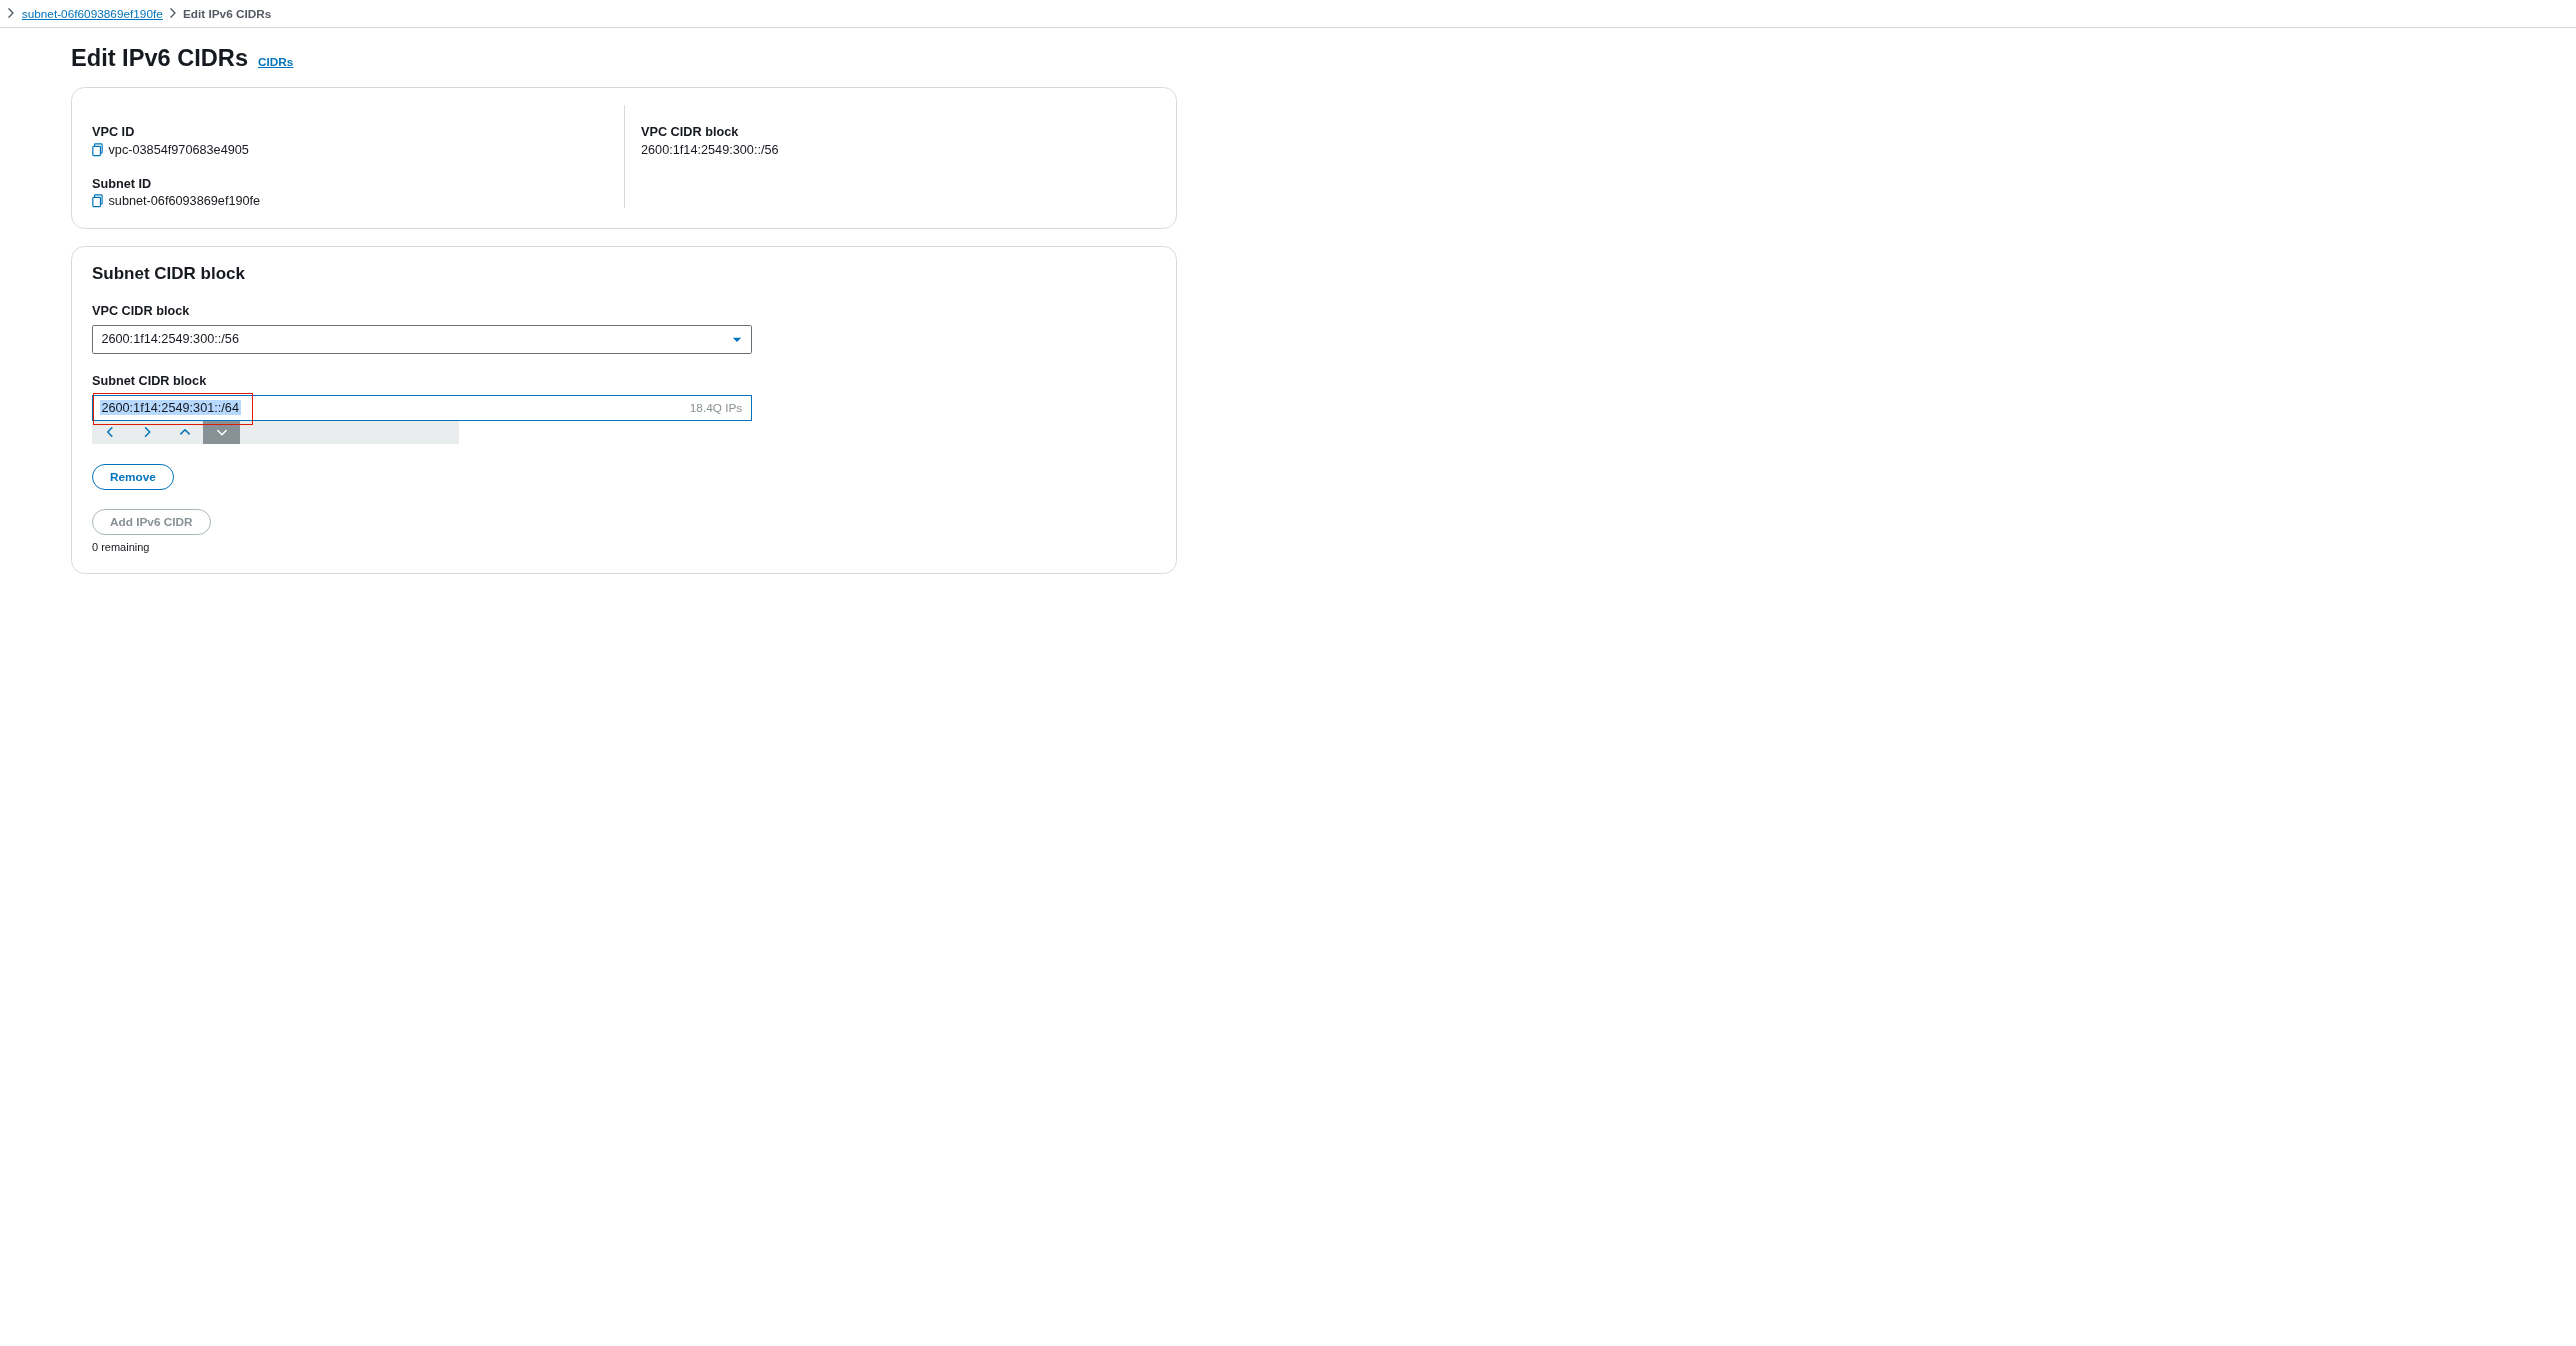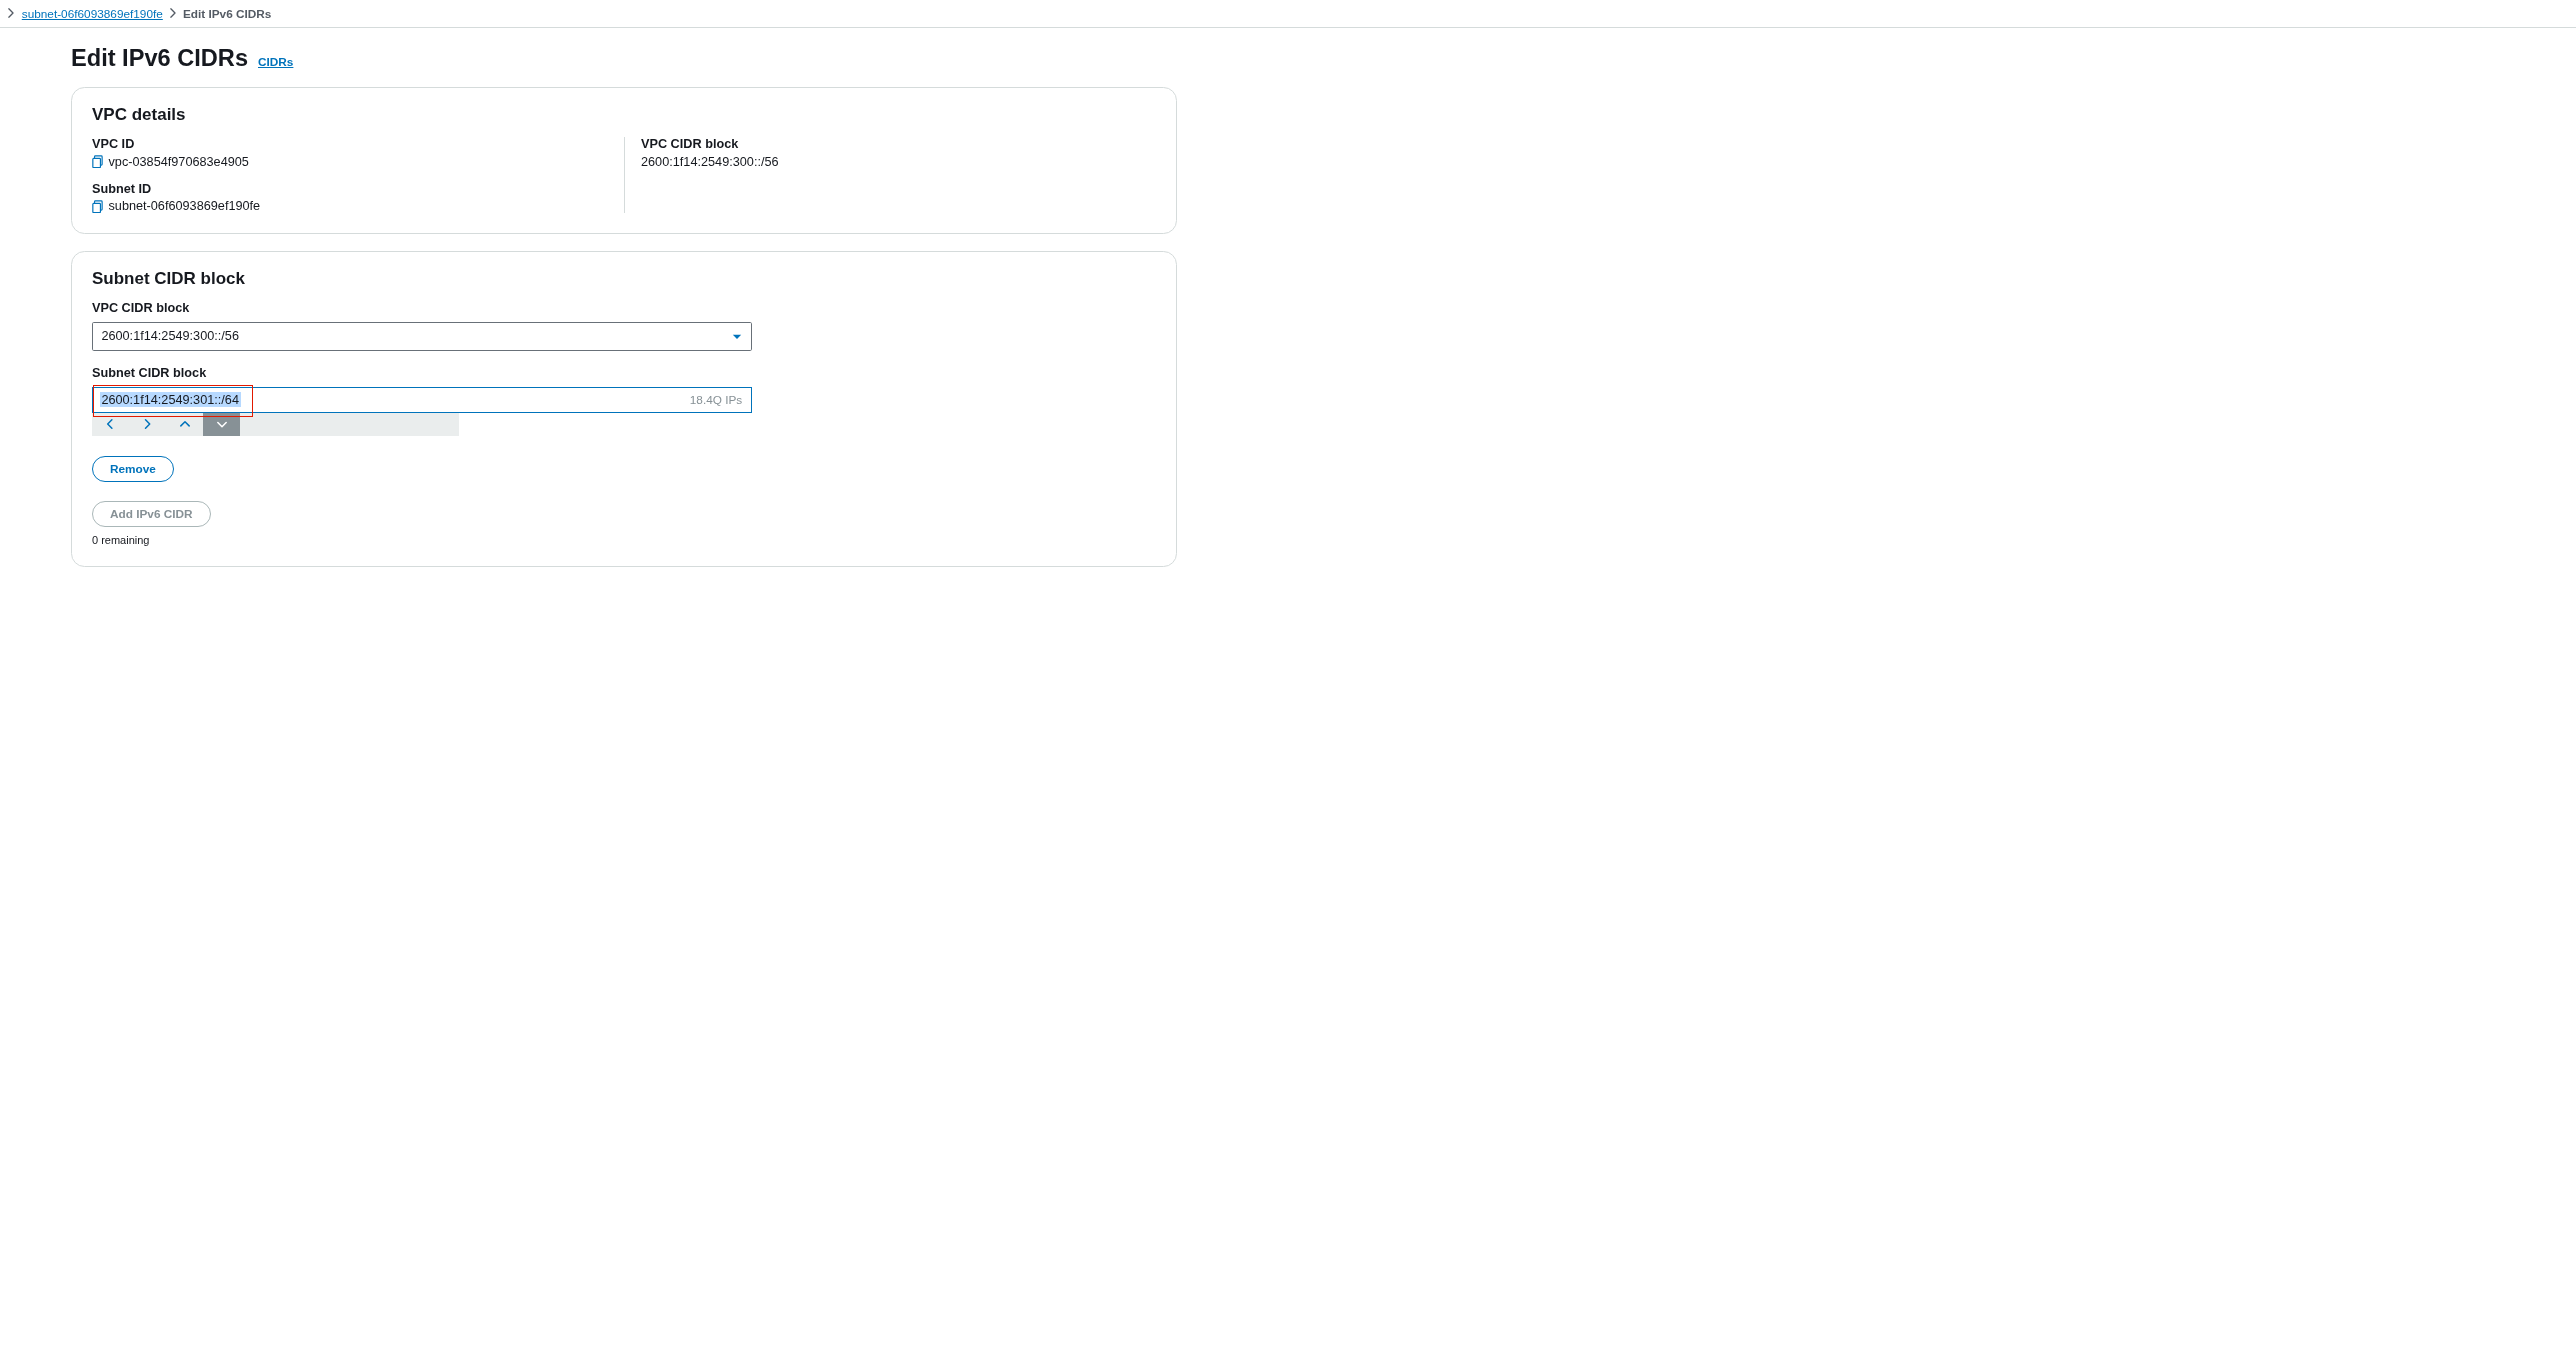--- a/index.html
+++ b/index.html
@@ -72,20 +72,21 @@
       top: 0;
       bottom: 0;
       width: 0.8px;
       background: #d5dbdb;
     }
     .field { margin-bottom: 13.5px; }
     .field-label {
       font-weight: 700;
       font-size: 12.7px;
       margin-bottom: 3.4px;
+      margin-top: 20px;
     }
     .field-value {
       display: flex;
       align-items: center;
       gap: 3px;
       font-size: 12.7px;
     }
     .copy-icon {
       display: inline-flex;
       width: 13.5px;
@@ -246,21 +247,20 @@
 </div>
 
 <div class="content">
 
   <div class="page-header">
     <h1 class="page-title">Edit IPv6 CIDRs</h1>
     <a href="#" class="info-link">CIDRs</a>
   </div>
 
   <div class="panel">
-    <div class="panel-title">VPC details</div>
     <div class="vpc-grid">
       <div>
         <div class="field">
           <div class="field-label">VPC ID</div>
           <div class="field-value">
             <span class="copy-icon">
               <svg viewBox="0 0 16 16" width="13.5" height="13.5">
                   <rect x="3" y="1" width="9" height="11" rx="1" fill="none" stroke="#0073bb" stroke-width="1.4"></rect>
                   <rect x="1" y="4" width="9" height="11" rx="1" fill="#fff" stroke="#0073bb" stroke-width="1.4"></rect>
                 </svg>

